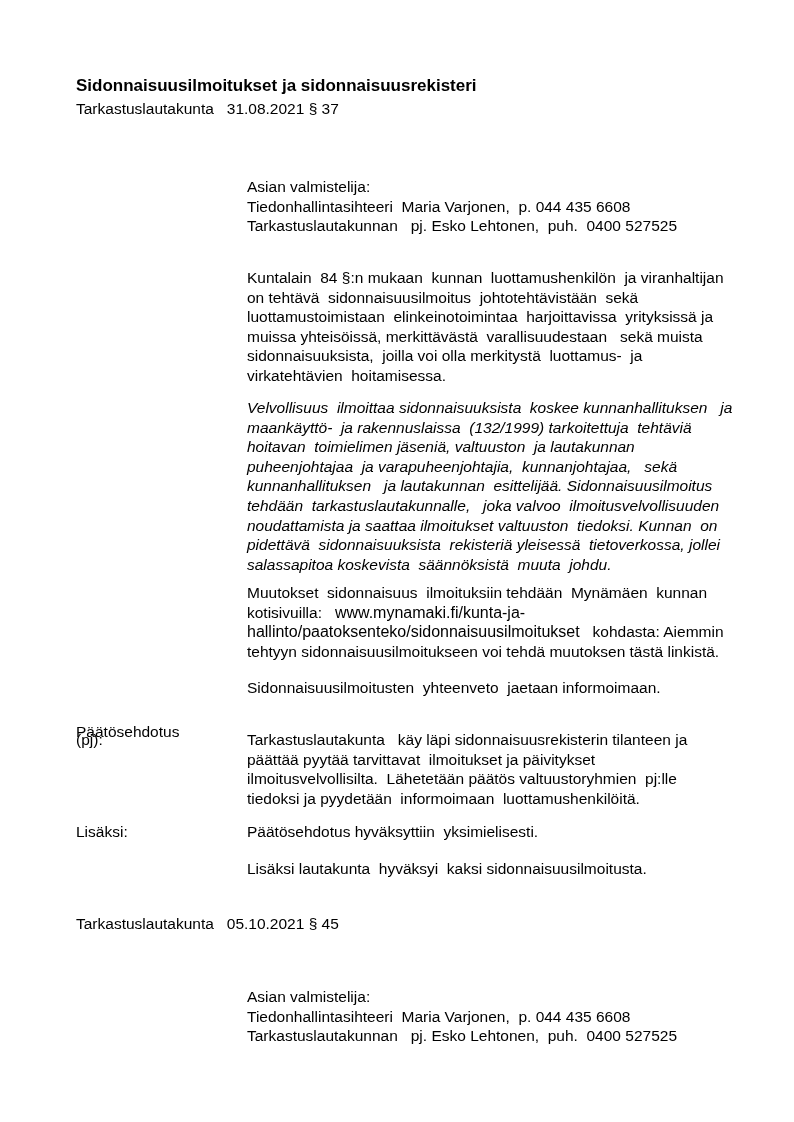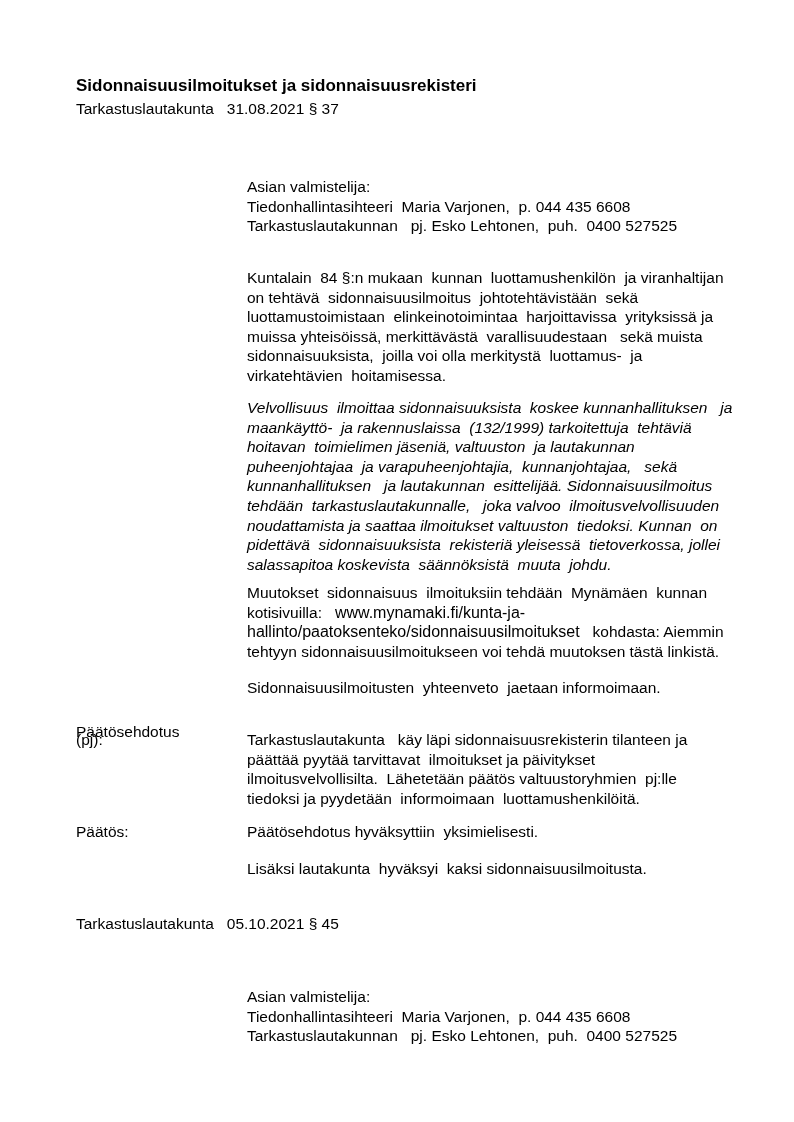--- a/index.html
+++ b/index.html
@@ -81,21 +81,21 @@
 
 <div class="abs body-text label-col t-prop-l1">Päätösehdotus</div>
 
 <div class="abs body-text label-col t-prop-l2">(pj):</div>
 
 <div class="abs body-text text-col t-prop-body">Tarkastuslautakunta   käy läpi sidonnaisuusrekisterin tilanteen ja
 päättää pyytää tarvittavat  ilmoitukset ja päivitykset
 ilmoitusvelvollisilta.  Lähetetään päätös valtuustoryhmien  pj:lle
 tiedoksi ja pyydetään  informoimaan  luottamushenkilöitä.</div>
 
-<div class="abs body-text label-col t-dec-label">Päätös:</div>
+<div class="abs body-text label-col t-dec-label">Lisäksi:</div>
 
 <div class="abs body-text text-col t-dec-body1">Päätösehdotus hyväksyttiin  yksimielisesti.</div>
 
 <div class="abs body-text text-col t-dec-body2">Lisäksi lautakunta  hyväksyi  kaksi sidonnaisuusilmoitusta.</div>
 
 <div class="abs body-text label-col t-heading2">Tarkastuslautakunta   05.10.2021 § 45</div>
 
 <div class="abs body-text text-col t-preparer2">Asian valmistelija:
 Tiedonhallintasihteeri  Maria Varjonen,  p. 044 435 6608
 Tarkastuslautakunnan   pj. Esko Lehtonen,  puh.  0400 527525</div>

